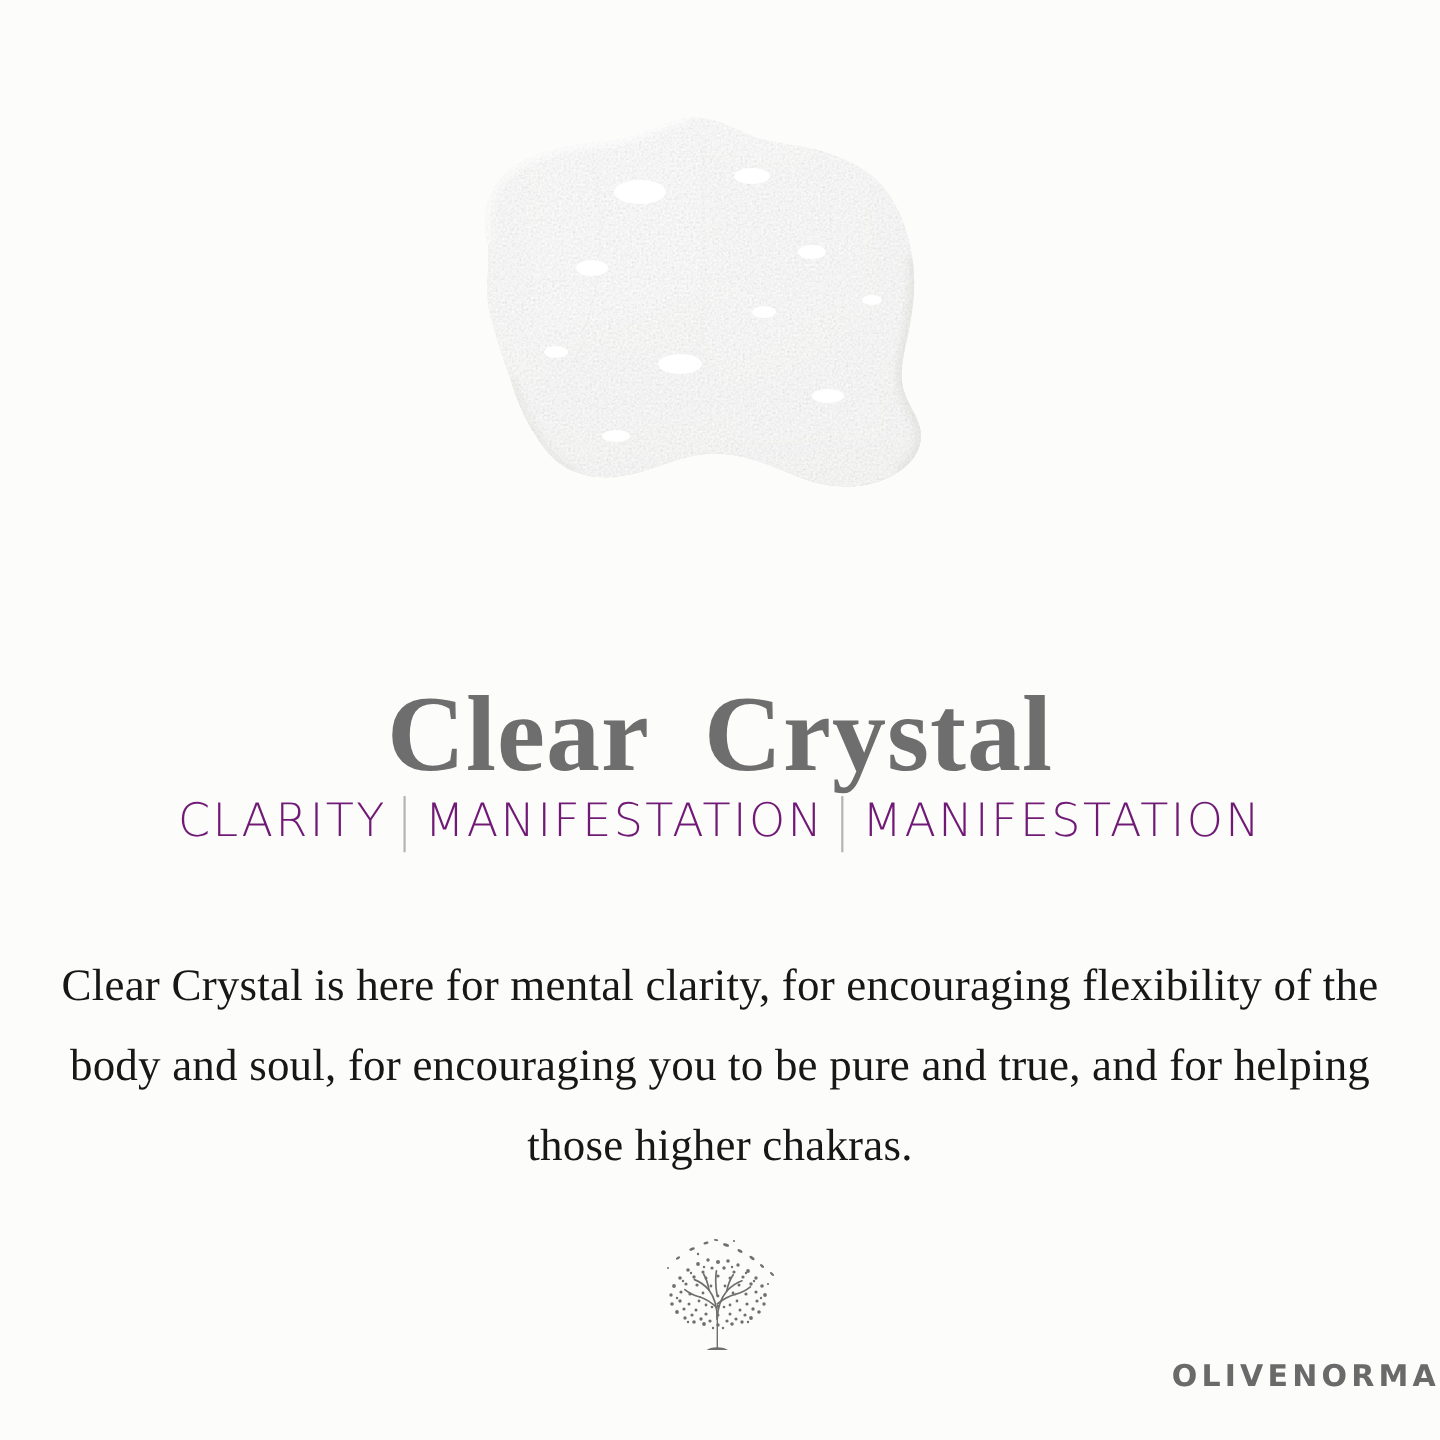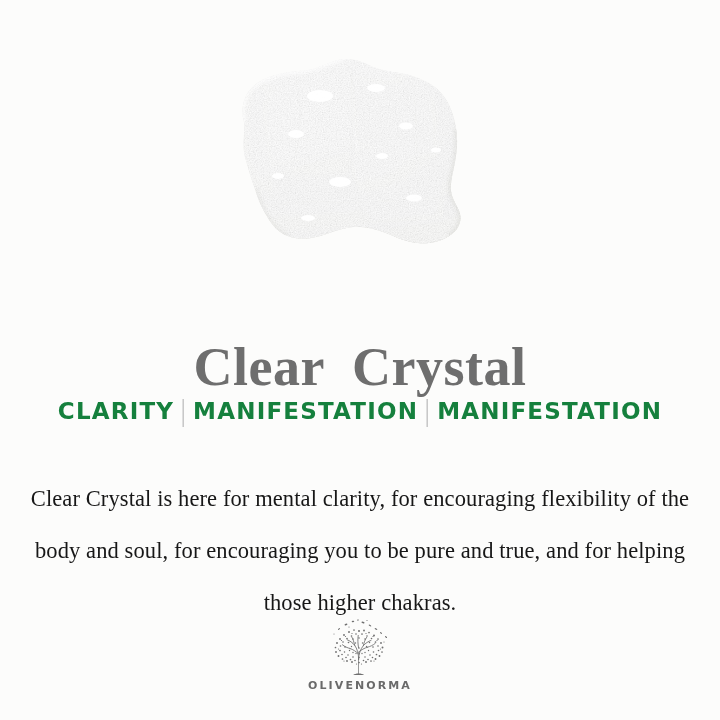--- a/index.html
+++ b/index.html
@@ -64,41 +64,40 @@
     text-align: center;
     font-family: "DejaVu Sans", sans-serif;
     font-size: 23px;
     line-height: 30px;
     font-weight: 300;
     color: #9e9e9e;
     letter-spacing: 1.2px;
     white-space: nowrap;
   }
   #keyword-bar .kw {
-    color: #15803d;
-    font-weight: bold;
+    color: #701a75;
   }
   #keyword-bar .sep {
     color: #b4b4b4;
     font-weight: 300;
     padding: 0 5px;
     display: inline-block;
     transform: scaleY(1.22);
   }
 
   
   #description {
     position: absolute;
     left: 28px;
     top: 450px;
     width: 664px;
     text-align: center;
     font-family: "Liberation Serif", serif;
     font-size: 22.5px;
-    line-height: 52px;
+    line-height: 40px;
     color: #171717;
     letter-spacing: 0.1px;
   }
 
   
   #brand-logo {
     position: absolute;
     left: 0;
     top: 618px;
     width: 720px;
@@ -107,25 +106,25 @@
   #brand-mark {
     display: block;
     margin: 0 auto;
     width: 74px;
     height: 58px;
   }
   #brand-name {
     display: block;
     margin-top: 3px;
     font-family: "DejaVu Sans", sans-serif;
-    font-size: 11px;
+    font-size: 15px;
     font-weight: 600;
     letter-spacing: 2.1px;
     color: #6a6a6a;
-    text-align: center;
+    text-align: right;
   }
 </style>
 </head>
 <body>
 
 <div id="card">
 
   <div id="crystal-figure">
     <svg viewBox="0 0 290 235" xmlns="http://www.w3.org/2000/svg">
       <defs>

